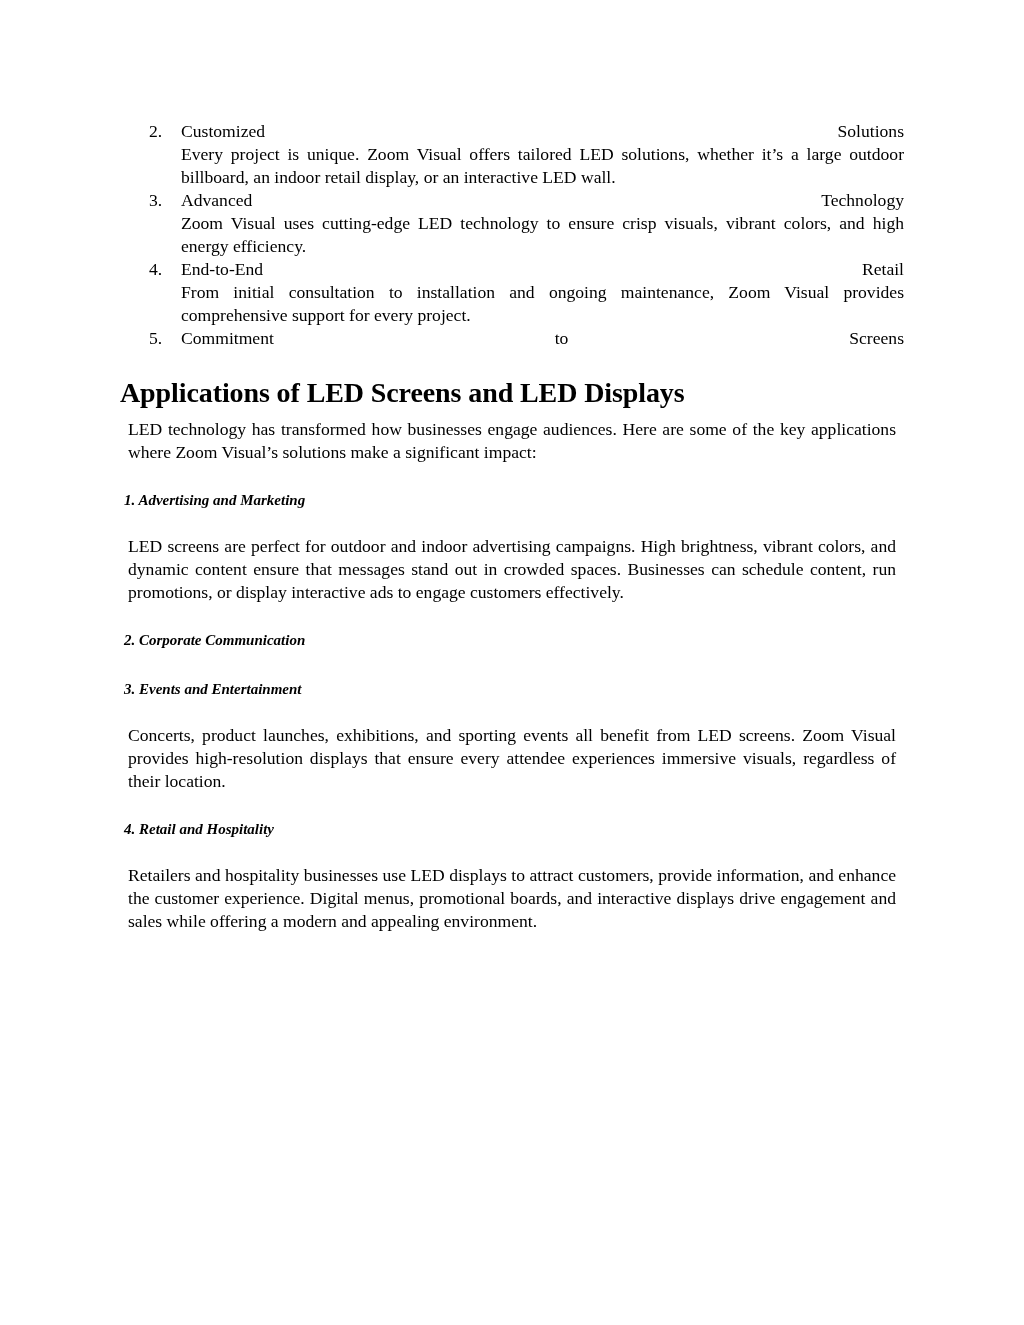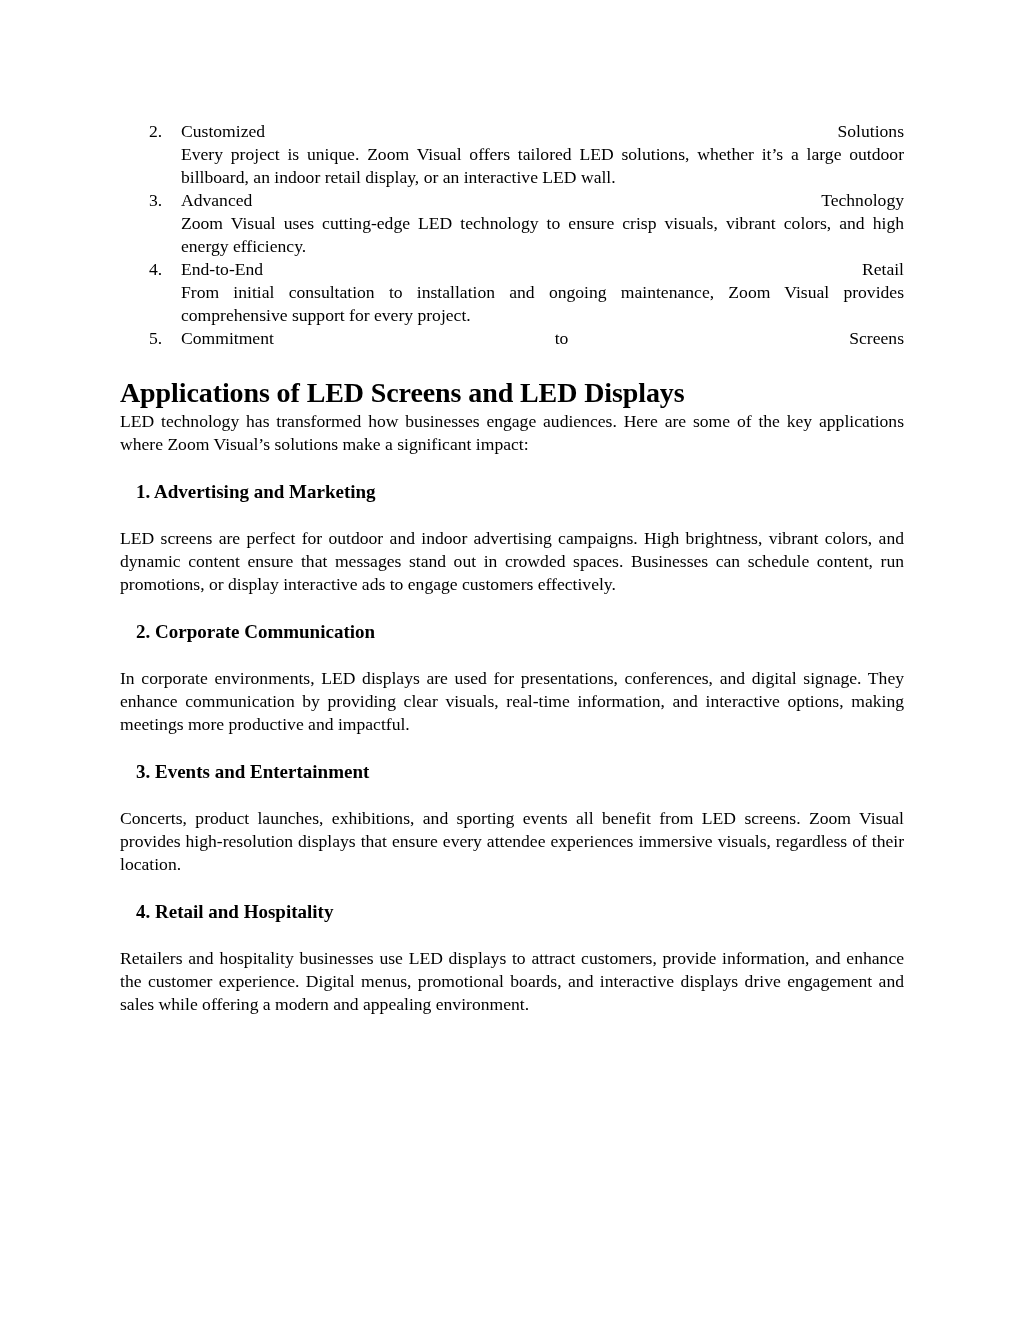--- a/index.html
+++ b/index.html
@@ -50,28 +50,29 @@
       font-size: 28px;
       font-weight: bold;
       margin: 26px 0 0 0;
       line-height: 34px;
       letter-spacing: -0.1px;
     }
     p.para {
       font-size: 17.6px;
       line-height: 23px;
       text-align: justify;
-      margin: 0;
+      margin: 8px;
     }
     .intro { margin-top: 25px; }
     h2.sub-title {
-      font-size: 19px;
+      font-size: 15px;
       font-weight: bold;
-      margin: 16px;
+      margin: 4px;
       line-height: 26px;
+      font-style: italic;
     }
     .sub-block h2 { margin-top: 23px; }
     .sub-block p { margin-top: 22px; }
   </style>
 </head>
 <body>
 
 <div class="page">
 
   <ul class="list">
@@ -113,21 +114,20 @@
 
   <p class="para intro">LED technology has transformed how businesses engage audiences. Here are some of the key applications where Zoom Visual’s solutions make a significant impact:</p>
 
   <div class="sub-block">
     <h2 class="sub-title">1. Advertising and Marketing</h2>
     <p class="para">LED screens are perfect for outdoor and indoor advertising campaigns. High brightness, vibrant colors, and dynamic content ensure that messages stand out in crowded spaces. Businesses can schedule content, run promotions, or display interactive ads to engage customers effectively.</p>
   </div>
 
   <div class="sub-block">
     <h2 class="sub-title">2. Corporate Communication</h2>
-    <p class="para">In corporate environments, LED displays are used for presentations, conferences, and digital signage. They enhance communication by providing clear visuals, real-time information, and interactive options, making meetings more productive and impactful.</p>
   </div>
 
   <div class="sub-block">
     <h2 class="sub-title">3. Events and Entertainment</h2>
     <p class="para">Concerts, product launches, exhibitions, and sporting events all benefit from LED screens. Zoom Visual provides high-resolution displays that ensure every attendee experiences immersive visuals, regardless of their location.</p>
   </div>
 
   <div class="sub-block">
     <h2 class="sub-title">4. Retail and Hospitality</h2>
     <p class="para">Retailers and hospitality businesses use LED displays to attract customers, provide information, and enhance the customer experience. Digital menus, promotional boards, and interactive displays drive engagement and sales while offering a modern and appealing environment.</p>

